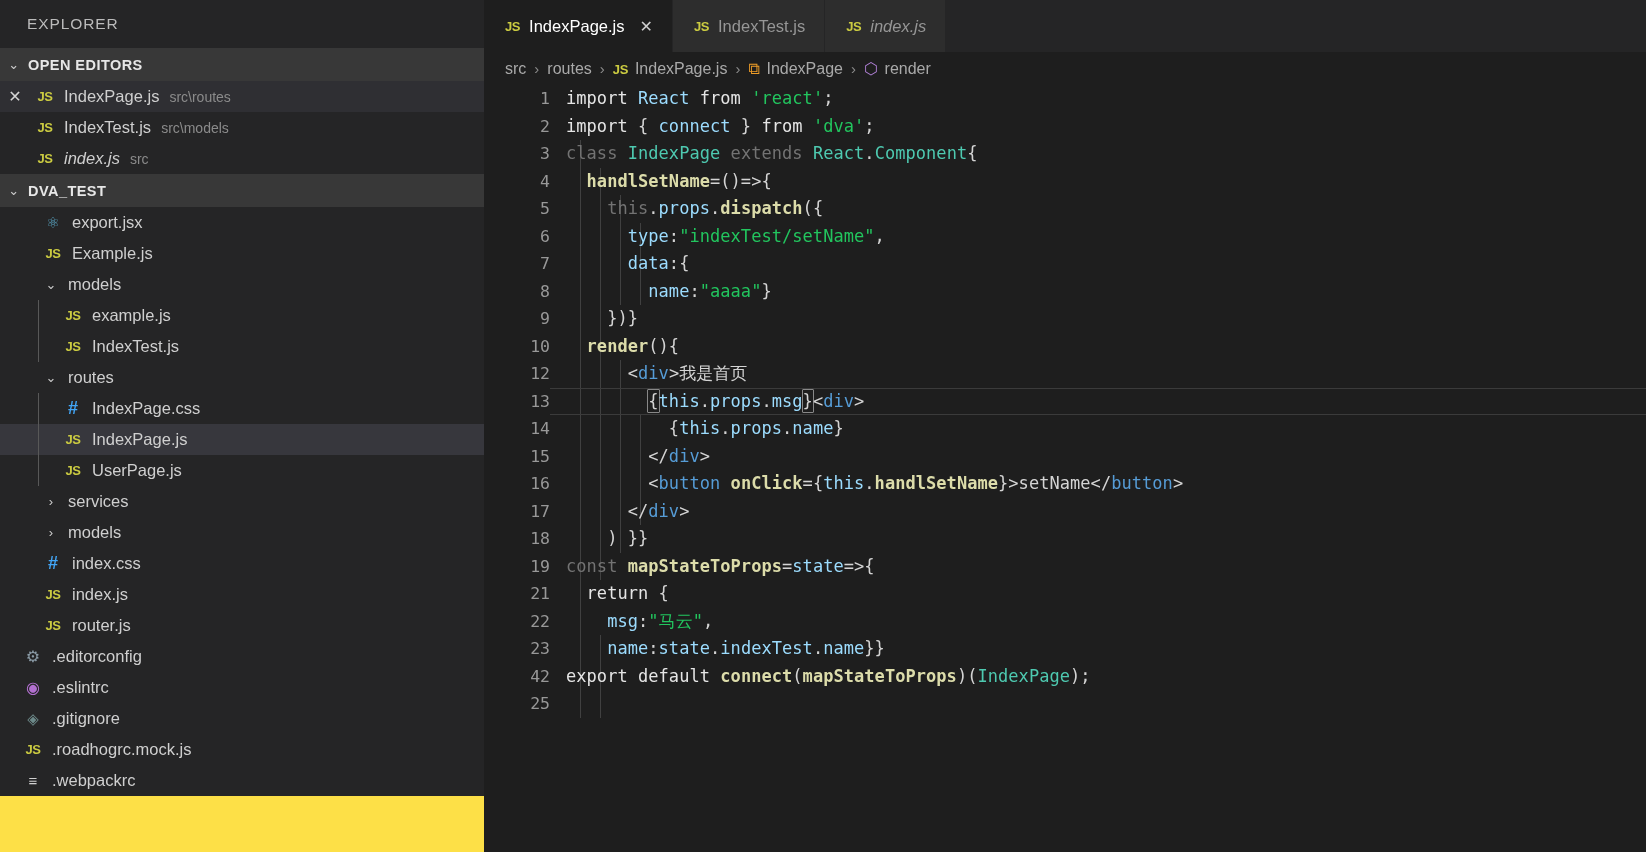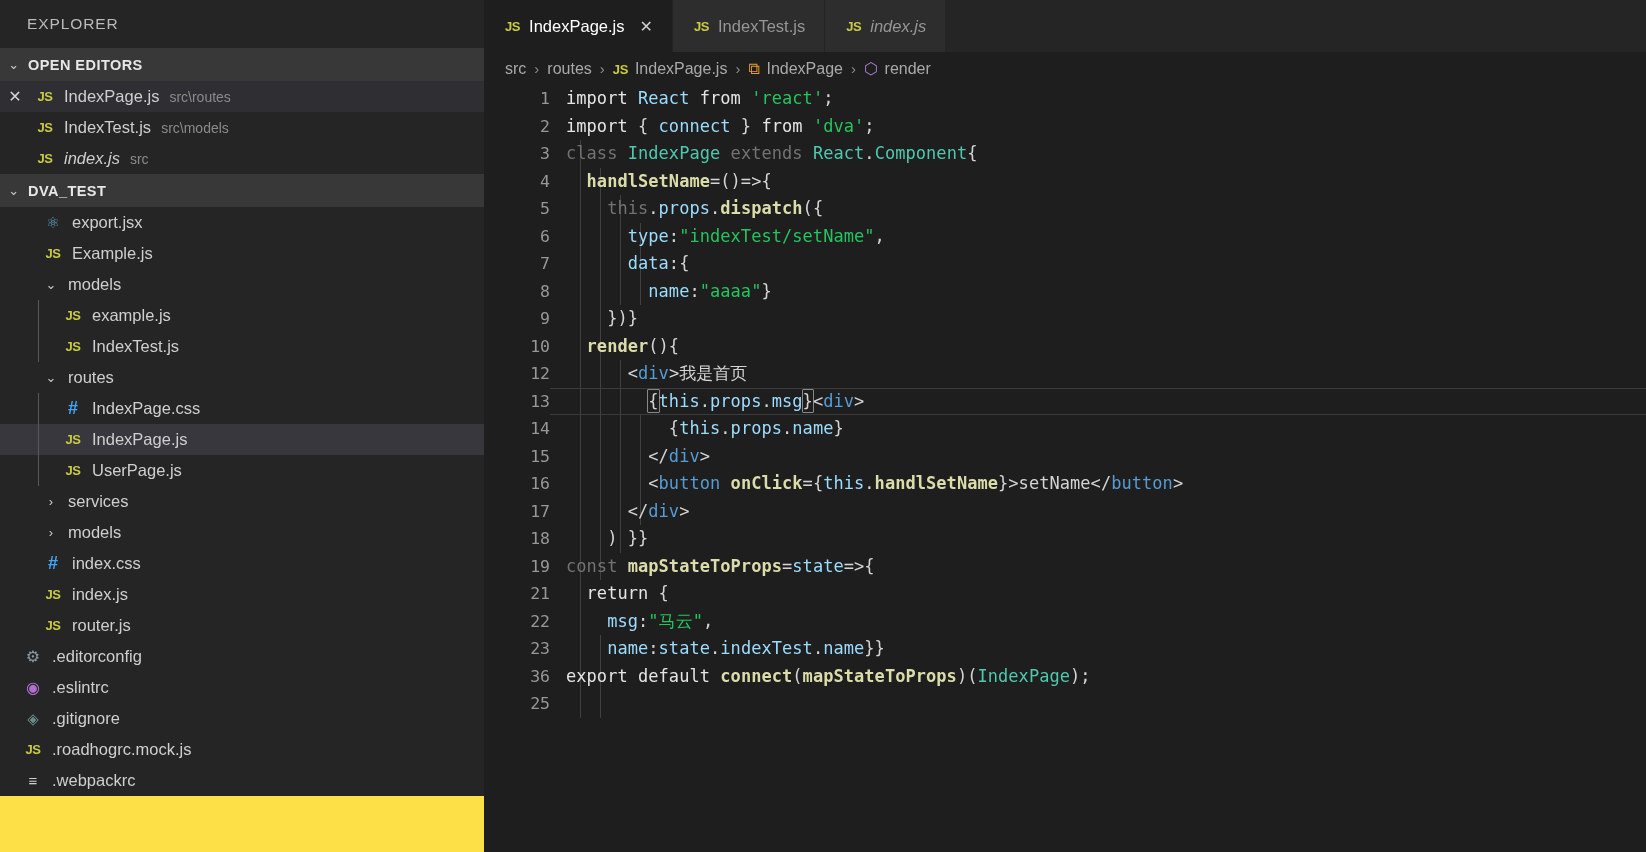--- a/index.html
+++ b/index.html
@@ -339,19 +339,19 @@
           <div class="cline current"><span class="ln">13</span><span class="ctext"><span class="pn">        </span><span class="pn bracketmatch">{</span><span class="id">this</span><span class="pn">.</span><span class="id">props</span><span class="pn">.</span><span class="id">msg</span><span class="pn bracketmatch">}</span><span class="pn">&lt;</span><span class="tg">div</span><span class="pn">&gt;</span></span></div>
           <div class="cline"><span class="ln">14</span><span class="ctext"><span class="pn">          </span><span class="pn">{</span><span class="id">this</span><span class="pn">.</span><span class="id">props</span><span class="pn">.</span><span class="id">name</span><span class="pn">}</span></span></div>
           <div class="cline"><span class="ln">15</span><span class="ctext"><span class="pn">        &lt;/</span><span class="tg">div</span><span class="pn">&gt;</span></span></div>
           <div class="cline"><span class="ln">16</span><span class="ctext"><span class="pn">        &lt;</span><span class="tg">button</span><span class="pn"> </span><span class="fn">onClick</span><span class="pn">={</span><span class="id">this</span><span class="pn">.</span><span class="fn">handlSetName</span><span class="pn">}&gt;</span><span class="pn">setName</span><span class="pn">&lt;/</span><span class="tg">button</span><span class="pn">&gt;</span></span></div>
           <div class="cline"><span class="ln">17</span><span class="ctext"><span class="pn">      &lt;/</span><span class="tg">div</span><span class="pn">&gt;</span></span></div>
           <div class="cline"><span class="ln">18</span><span class="ctext"><span class="pn">    ) }}</span></span></div>
           <div class="cline"><span class="ln">19</span><span class="ctext"><span class="kb">const</span><span class="pn"> </span><span class="fn">mapStateToProps</span><span class="pn">=</span><span class="id">state</span><span class="pn">=&gt;{</span></span></div>
           <div class="cline"><span class="ln">21</span><span class="ctext"><span class="pn">  </span><span class="k">return</span><span class="pn"> {</span></span></div>
           <div class="cline"><span class="ln">22</span><span class="ctext"><span class="pn">    </span><span class="id">msg</span><span class="pn">:</span><span class="st">"马云"</span><span class="pn">,</span></span></div>
           <div class="cline"><span class="ln">23</span><span class="ctext"><span class="pn">    </span><span class="id">name</span><span class="pn">:</span><span class="id">state</span><span class="pn">.</span><span class="id">indexTest</span><span class="pn">.</span><span class="id">name</span><span class="pn">}}</span></span></div>
-          <div class="cline"><span class="ln">36</span><span class="ctext"><span class="k">export</span><span class="pn"> </span><span class="k">default</span><span class="pn"> </span><span class="fn">connect</span><span class="pn">(</span><span class="fn">mapStateToProps</span><span class="pn">)(</span><span class="ty">IndexPage</span><span class="pn">);</span></span></div>
+          <div class="cline"><span class="ln">42</span><span class="ctext"><span class="k">export</span><span class="pn"> </span><span class="k">default</span><span class="pn"> </span><span class="fn">connect</span><span class="pn">(</span><span class="fn">mapStateToProps</span><span class="pn">)(</span><span class="ty">IndexPage</span><span class="pn">);</span></span></div>
           <div class="cline"><span class="ln">25</span><span class="ctext"></span></div>
         </div>
     </div>
 
   </div>
 </div>
 
 </body></html>

